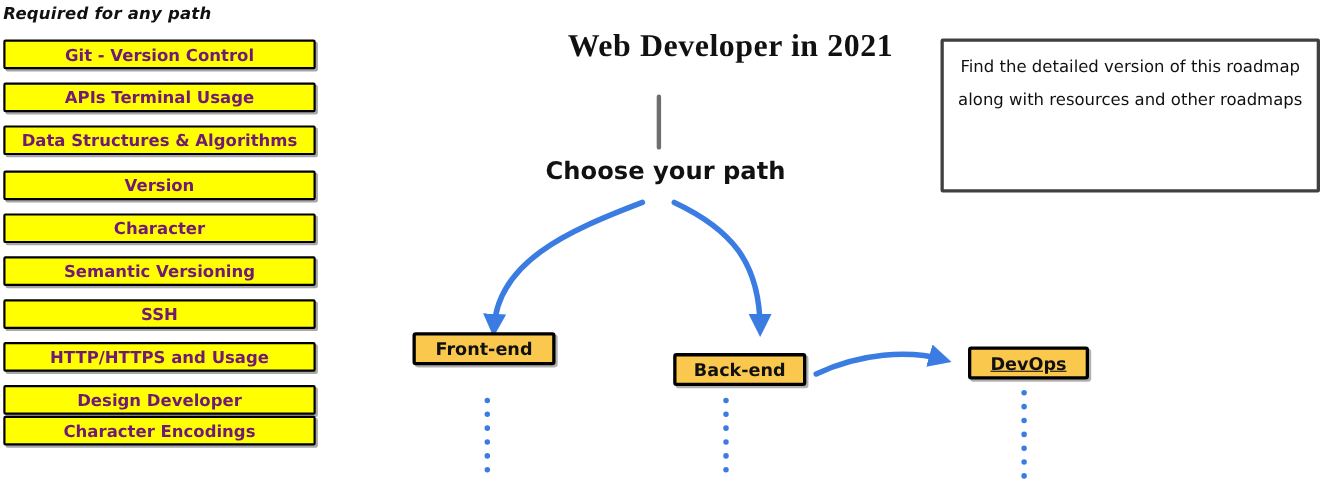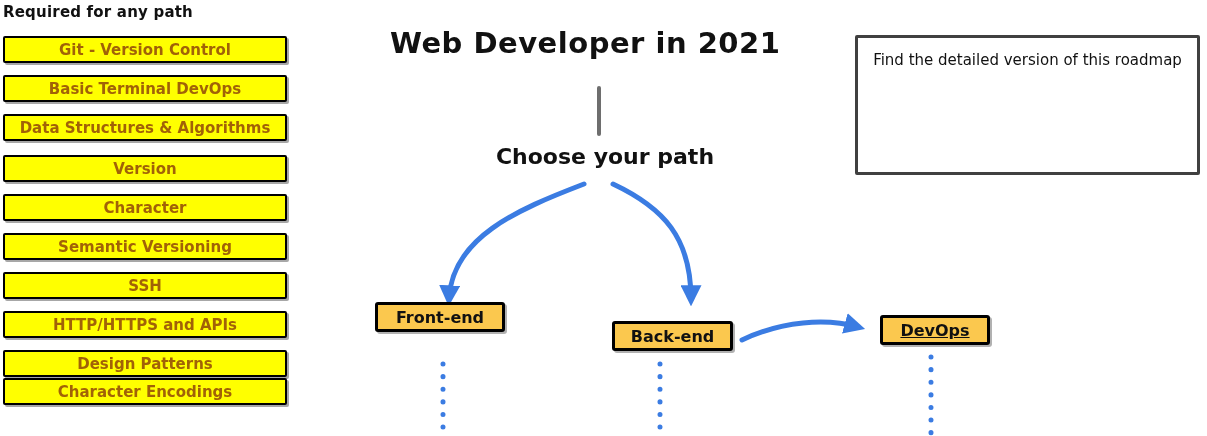--- a/index.html
+++ b/index.html
@@ -7,34 +7,34 @@
     width:1207px; height:436px; position:relative; overflow:hidden;
     background:#ffffff;
     font-family:"DejaVu Sans","Liberation Sans",sans-serif;
     color:#111;
   }
   .overlay { position:absolute; left:0; top:0; width:1207px; height:436px; pointer-events:none; }
 
   
   .sidebar-title {
     position:absolute; left:3px; top:3px;
-    font-size:15px; font-weight:bold; letter-spacing:0.2px;
+    font-size:15px; font-weight:bold; letter-spacing:0.2px;font-style:italic;
   }
   .topic {
     position:absolute; left:3px; width:280px; height:23px;
     background:#FFFF00; border:2px solid #000; border-radius:2px;
     box-shadow:2px 2px 0 rgba(60,60,60,0.45);
     display:flex; align-items:center; justify-content:center;
-    font-size:15px; font-weight:bold; color:#a16207; cursor:pointer;
+    font-size:15px; font-weight:bold; color:#701a75; cursor:pointer;
   }
 
   
   .main-title {
-    position:absolute; left:390px; top:26px; width:400px;
-    text-align:left; font-size:29px; font-weight:bold; letter-spacing:0.5px;
+    position:absolute; left:412px; top:26px; width:400px;
+    text-align:right; font-size:29px; font-weight:bold; letter-spacing:0.5px;font-family:Liberation Serif, serif;
   }
   .choose-path {
     position:absolute; left:460px; top:144px; width:290px;
     text-align:center; font-size:22px; font-weight:bold;
   }
   .path-box {
     position:absolute; height:24px;
     background:#FBC84E; border:3px solid #000; border-radius:3px;
     box-shadow:2px 2px 0 rgba(60,60,60,0.4);
     display:flex; align-items:center; justify-content:center;
@@ -77,32 +77,33 @@
   <path d="M742,340 C782,321 826,318 858,327" fill="none" stroke="#3B7CE2" stroke-width="5" stroke-linecap="round" marker-end="url(#arrowhead)"></path>
 
   <line x1="443" y1="364" x2="443" y2="430" stroke="#3B7CE2" stroke-width="5" stroke-linecap="round" stroke-dasharray="0.1 12.5"></line>
   <line x1="660" y1="364" x2="660" y2="432" stroke="#3B7CE2" stroke-width="5" stroke-linecap="round" stroke-dasharray="0.1 12.5"></line>
   <line x1="931" y1="357" x2="931" y2="434" stroke="#3B7CE2" stroke-width="5" stroke-linecap="round" stroke-dasharray="0.1 12.5"></line>
 </svg>
 
 <div class="sidebar-title">Required for any path</div>
 
 <div class="topic" style="top:36px">Git - Version Control</div>
-<div class="topic" style="top:75px">Basic Terminal DevOps</div>
+<div class="topic" style="top:75px">APIs Terminal Usage</div>
 <div class="topic" style="top:114px">Data Structures &amp; Algorithms</div>
 <div class="topic" style="top:155px">Version</div>
 <div class="topic" style="top:194px">Character</div>
 <div class="topic" style="top:233px">Semantic Versioning</div>
 <div class="topic" style="top:272px">SSH</div>
-<div class="topic" style="top:311px">HTTP/HTTPS and APIs</div>
-<div class="topic" style="top:350px">Design Patterns</div>
+<div class="topic" style="top:311px">HTTP/HTTPS and Usage</div>
+<div class="topic" style="top:350px">Design Developer</div>
 <div class="topic" style="top:378px">Character Encodings</div>
 
 <div class="main-title">Web Developer in 2021</div>
 <div class="choose-path">Choose your path</div>
 
 <div class="path-box" id="box-frontend">Front-end</div>
 <div class="path-box" id="box-backend">Back-end</div>
 <div class="path-box" id="box-devops">DevOps</div>
 
 <div class="info-box">
   <div class="info-line">Find the detailed version of this roadmap</div>
+  <div class="info-line">along with resources and other roadmaps</div>
 </div>
 
 </body></html>

